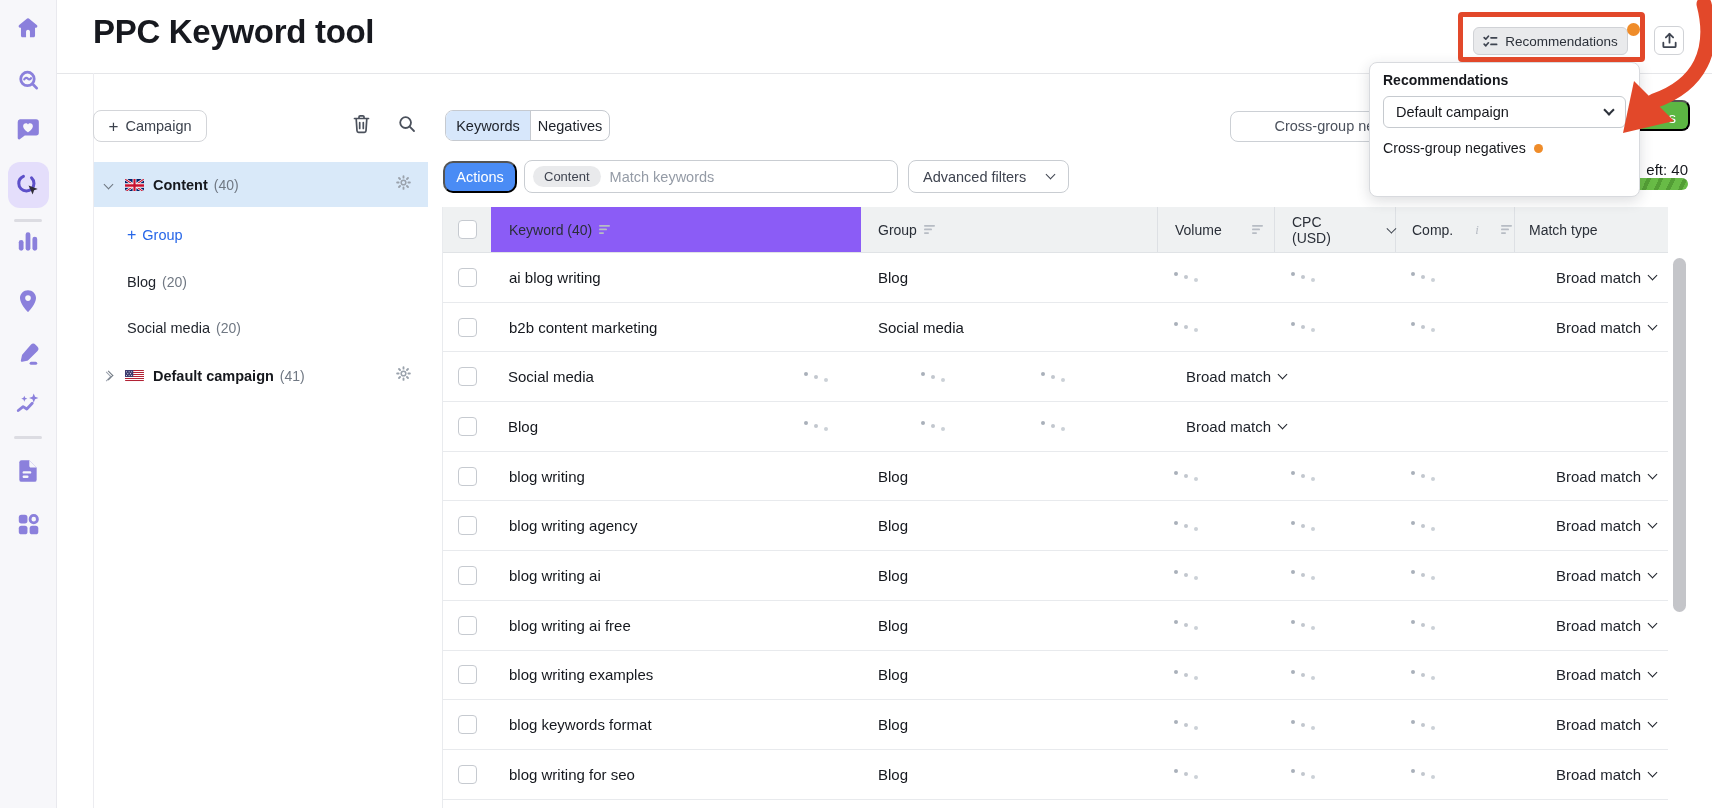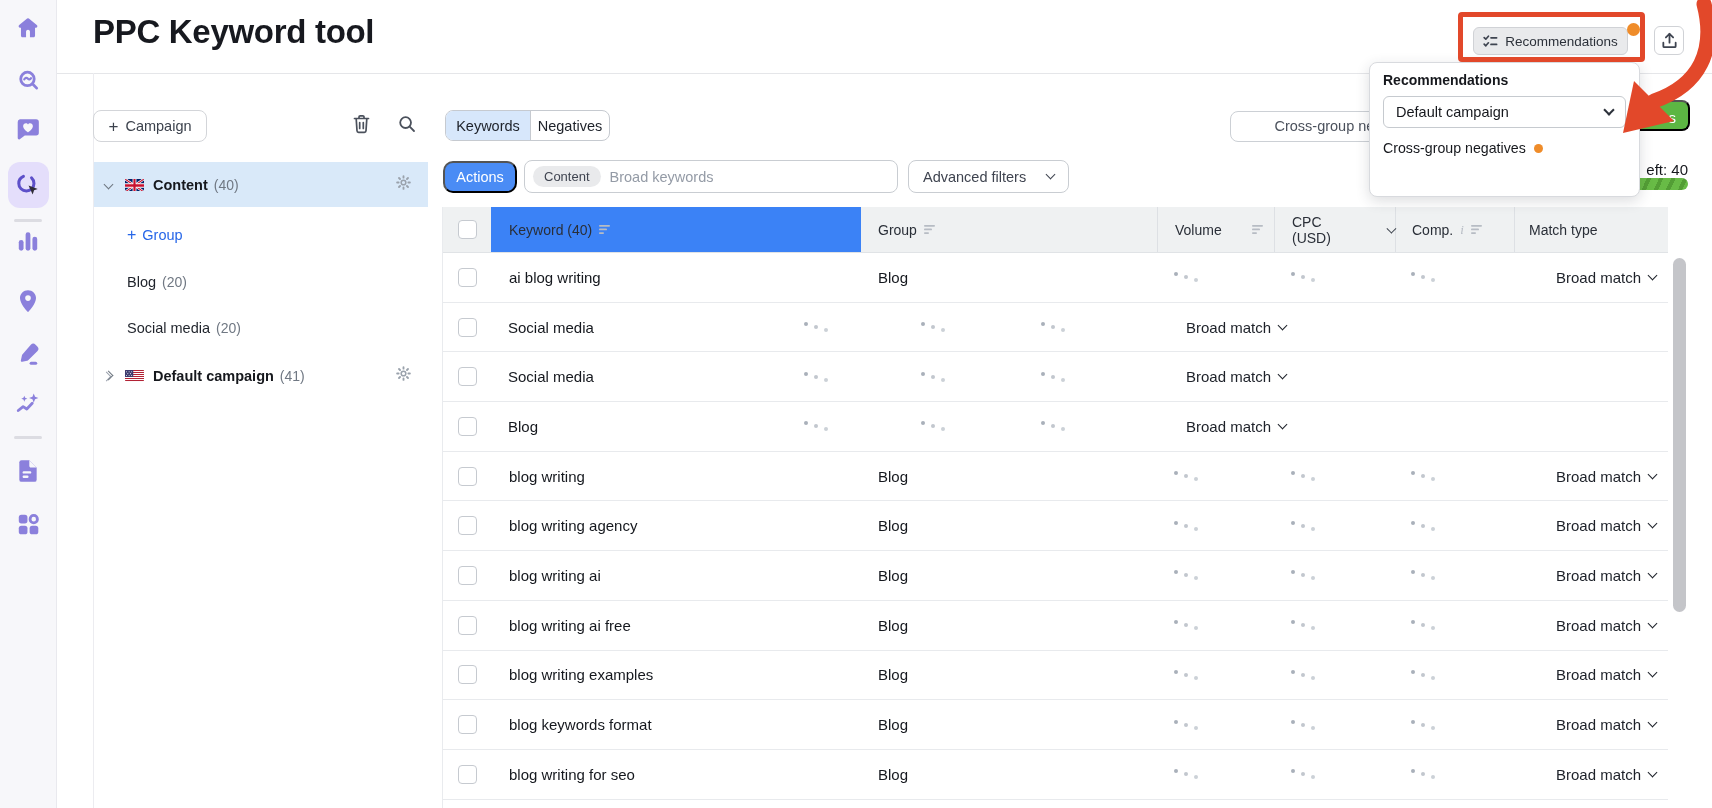--- a/index.html
+++ b/index.html
@@ -89,23 +89,23 @@
   
   .table { left:442px; top:207px; width:1226px; height:601px; border-left:1px solid #e9ebee; }
   .thead { display:flex; height:46px; background:#eff1f2; border-bottom:1px solid #e0e3e6;
     font-size:14px; color:#2a2f38; align-items:center; }
   .th { display:flex; align-items:center; gap:7px; height:100%; }
   .c-check { width:48px; flex:none; display:flex; justify-content:center; }
   .c-kw { width:370px; flex:none; padding-left:18px; }
   .c-grp { width:296px; flex:none; padding-left:17px; }
   .c-vol, .c-cpc { width:117px; flex:none; padding-left:17px;gap:30px; }
   .c-cpc { width:121px; }
-  .c-comp { width:119px; flex:none; padding-left:16px; }
+  .c-comp { width:119px; flex:none; padding-left:16px;justify-content:space-between; }
   .c-match { width:155px; flex:none; padding-left:14px; }
-  .thead .c-kw { background:#3b82f6; height:100%; }
+  .thead .c-kw { background:#8b5cf6; height:100%; }
   .thead .c-vol, .thead .c-cpc, .thead .c-comp, .thead .c-match { border-left:1px solid #dde0e4; }
   .sort-ic { display:inline-block; }
   .info-ic { font-family:"Liberation Serif", serif; font-style:italic; font-size:13px; color:#b7bcc4; }
 
   .trow { display:flex; align-items:center; height:49.7px; border-bottom:1px solid #e8eaed; font-size:15px; color:#15181e; background:#fff; }
   .cbx { width:19px; height:19px; border:1.5px solid #c6cad0; border-radius:4px; background:#fff; cursor:pointer; }
   .dots { display:flex; align-items:center; }
   .dots i { width:4px; height:4px; border-radius:50%; display:block; }
   .dots i:nth-child(1){ background:#a9b0ba; transform:translateY(-3px); }
   .dots i:nth-child(2){ background:#c2c7ce; margin-left:6px; }
@@ -310,21 +310,21 @@
   </span>
 </div>
 
 <div class="abs tabs">
   <div class="tab on" style="width:85px">Keywords</div>
   <div class="tab" style="flex:1">Negatives</div>
 </div>
 <button class="abs actions-btn">Actions</button>
 <div class="abs search-box">
   <span class="chip">Content</span>
-  <span class="ph">Broad keywords</span>
+  <span class="ph">Match keywords</span>
 </div>
 <button class="abs adv-btn">
   <span>Advanced filters</span>
   <span class="chev down" style="color:#3f4450; margin-top:-4px"></span>
 </button>
 
 <button class="abs crossgroup-btn">Cross-group negat</button>
 <button class="abs quota-btn">s</button>
 <div class="abs quota-label">eft: 40</div>
 <div class="abs quota-bar"></div>
@@ -408,20 +408,21 @@
             <span>Broad match</span>
             <span class="chev down" style="margin-top:-4px"></span>
           </span>
         </div>
   </div>
 
   <div class="trow">
     <div class="c-check">
           <span class="cbx"></span>
         </div>
+    <div class="c-kw"><span>b2b content marketing</span></div>
     <div class="c-grp"><span>Social media</span></div>
     <div class="c-vol">
           <span class="dots">
             <i></i>
             <i></i>
             <i></i>
           </span>
         </div>
     <div class="c-cpc">
           <span class="dots">

